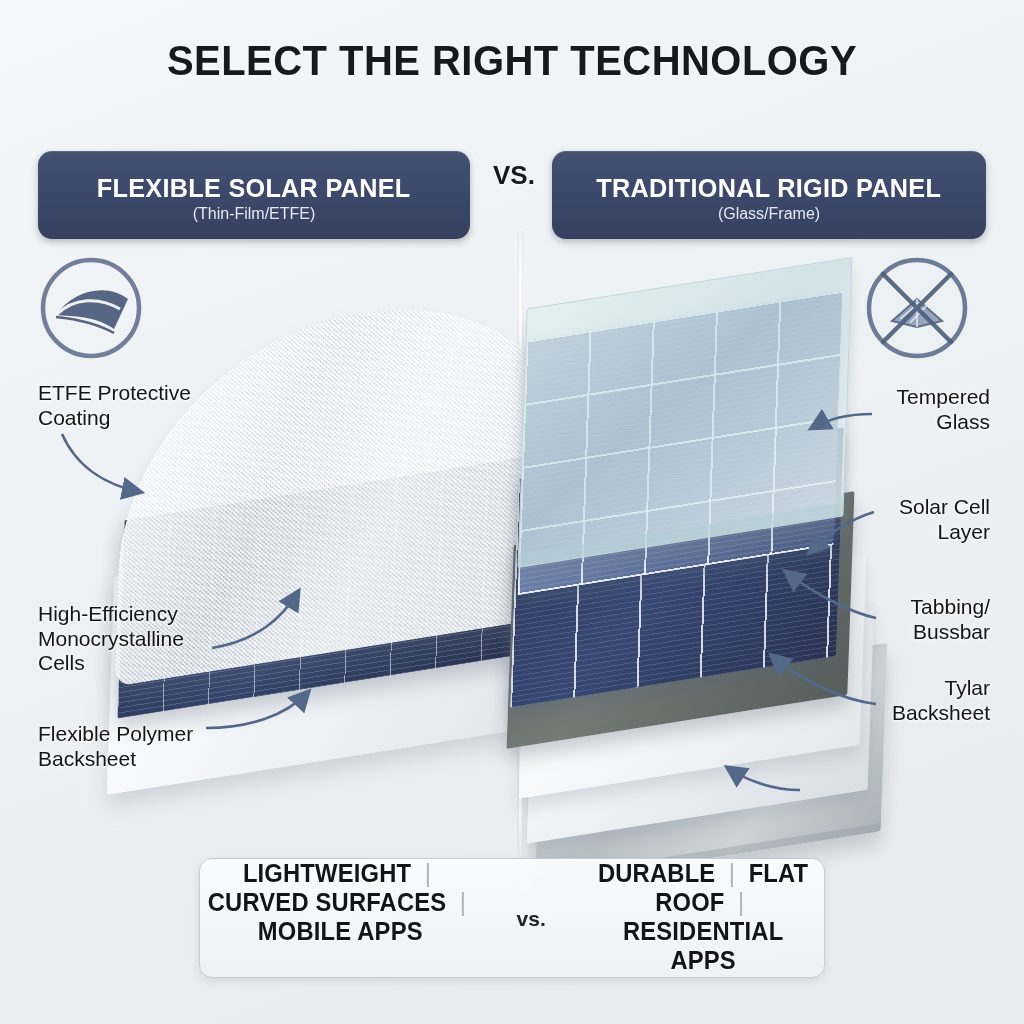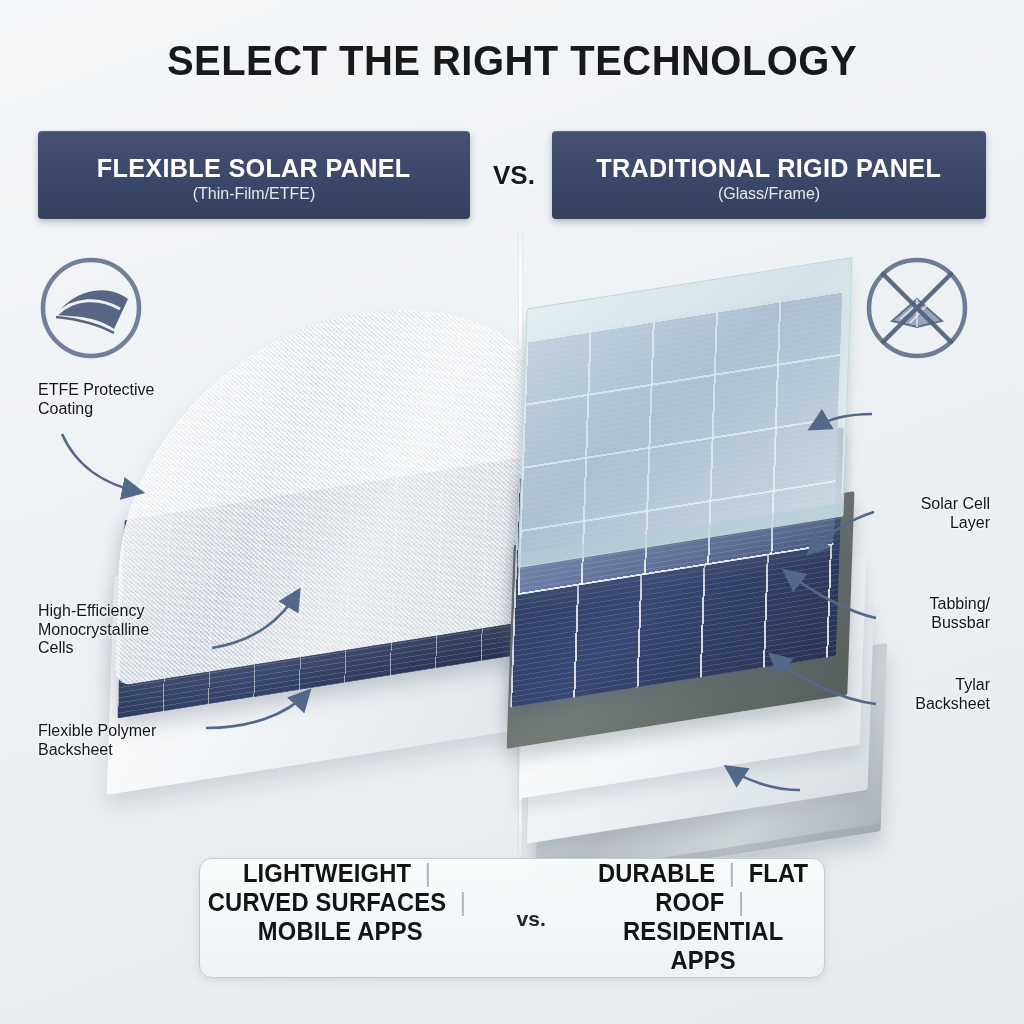--- a/index.html
+++ b/index.html
@@ -22,26 +22,27 @@
     color:#18191b;
     font-stretch:condensed;
     transform:scaleX(0.93);
     text-shadow:0 1px 2px rgba(255,255,255,0.9);
   }
 
   
   .pill {
     position:absolute;
     background:linear-gradient(180deg,#445173 0%, #3c486a 50%, #36415f 100%);
-    border-radius:4px;
+    border-radius:14px;
     box-shadow:0 3px 7px rgba(40,50,70,0.30), inset 0 1px 0 rgba(255,255,255,0.13);
     color:#fff;
     display:flex; flex-direction:column;
     align-items:center; justify-content:center;
     padding:18px 18px 12px;
+    margin-top:20px;
   }
   .pill .l1 { font-size:26px; font-weight:bold; letter-spacing:0.3px; white-space:nowrap; transform:scaleX(0.97); }
   .pill .l2 { font-size:16px; font-weight:normal; color:#e4e8f2; margin-top:1px; white-space:nowrap; }
   #pill-left  { left:38px;  top:131px; width:432px; height:88px; }
   #pill-right { left:552px; top:131px; width:434px; height:88px; }
   .vs-top {
     position:absolute; left:488px; top:160px; width:52px;
     text-align:center; font-size:26px; font-weight:bold; color:#17181a;
     text-shadow:0 1px 1px rgba(255,255,255,0.85);
   }
@@ -152,21 +153,21 @@
          box-shadow:0 10px 16px rgba(120,132,148,0.22); }
   #alu-frame { left:536px; top:672px; width:350px; height:185px;
          background:linear-gradient(135deg,#d6dbdf,#b9c1c6 40%,#cdd4d8 70%,#a9b2b8);
          transform: rotate(-9deg) skewX(-11deg);
          border-radius:2px;
          box-shadow:0 12px 20px rgba(110,122,138,0.32), inset 0 -8px 0 rgba(150,160,168,0.45); }
 
   
   .label {
     position:absolute;
-    font-size:16px; line-height:1.17;
+    font-size:21px; line-height:1.17;
     color:#141516;
     text-shadow:0 1px 2px rgba(255,255,255,0.95), 0 0 6px rgba(255,255,255,0.9);
     white-space:pre-line;
   }
   .label.right { text-align:right; }
   #lbl-etfe   { left:38px;  top:381px; width:220px; }
   #lbl-mono   { left:38px;  top:602px; width:240px; }
   #lbl-flexbs { left:38px;  top:722px; width:240px; }
   #lbl-glass  { left:790px; top:385px; width:200px; }
   #lbl-cell   { left:790px; top:495px; width:200px; }
@@ -277,20 +278,22 @@
     </g>
   </svg>
 
   <div class="label" id="lbl-etfe">ETFE Protective
 Coating</div>
   <div class="label" id="lbl-mono">High-Efficiency
 Monocrystalline
 Cells</div>
   <div class="label" id="lbl-flexbs">Flexible Polymer
 Backsheet</div>
+  <div class="label right" id="lbl-glass">Tempered
+Glass</div>
   <div class="label right" id="lbl-cell">Solar Cell
 Layer</div>
   <div class="label right" id="lbl-tab">Tabbing/
 Bussbar</div>
   <div class="label right" id="lbl-tylar">Tylar
 Backsheet</div>
 
   <div id="footer">
     <div class="frow">
       <span>LIGHTWEIGHT</span>

